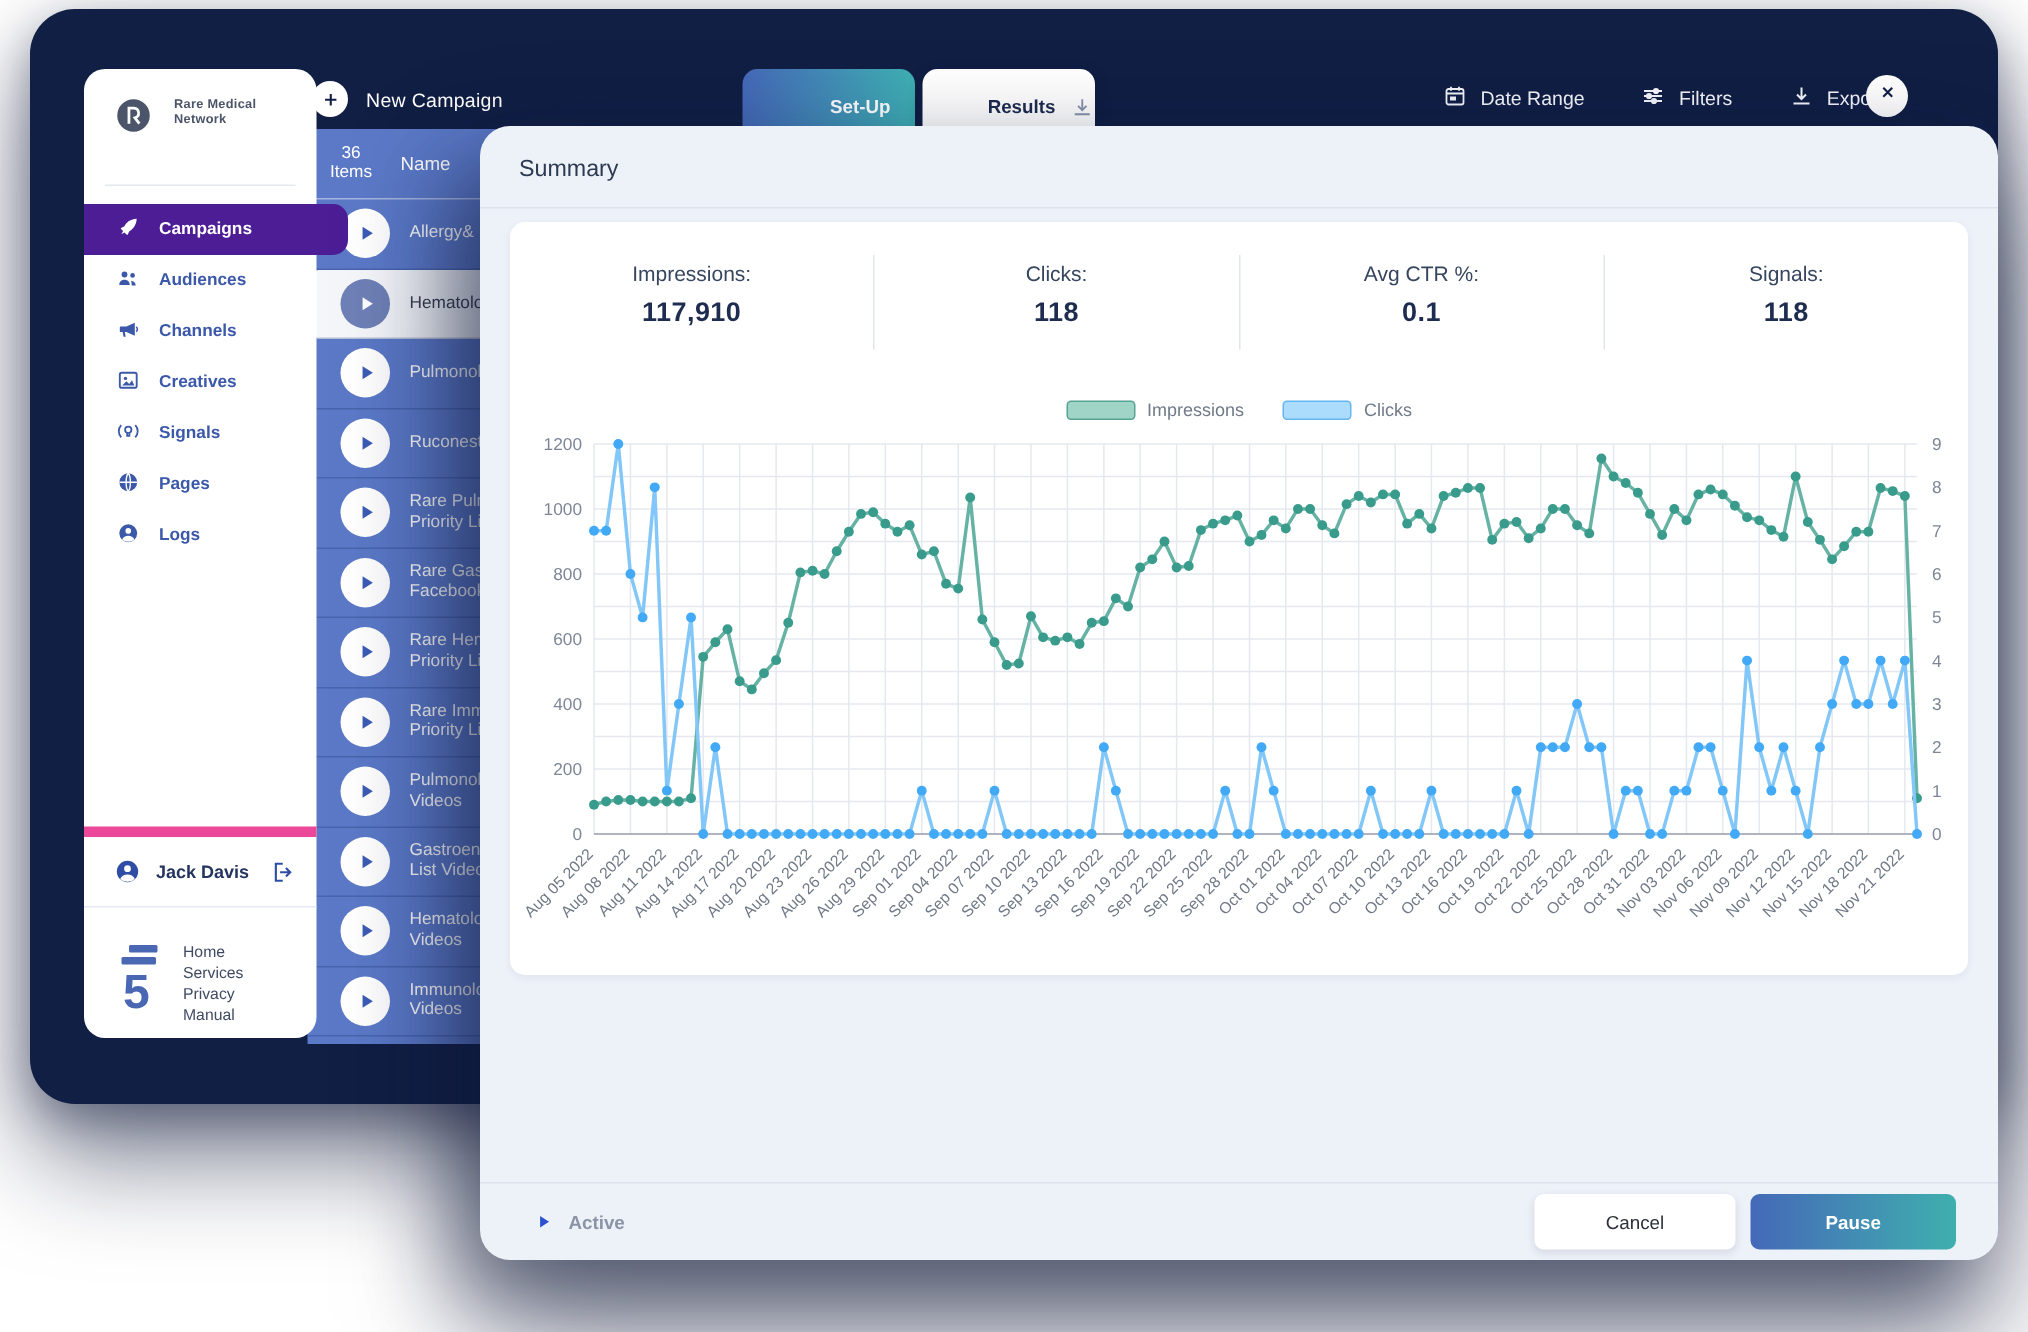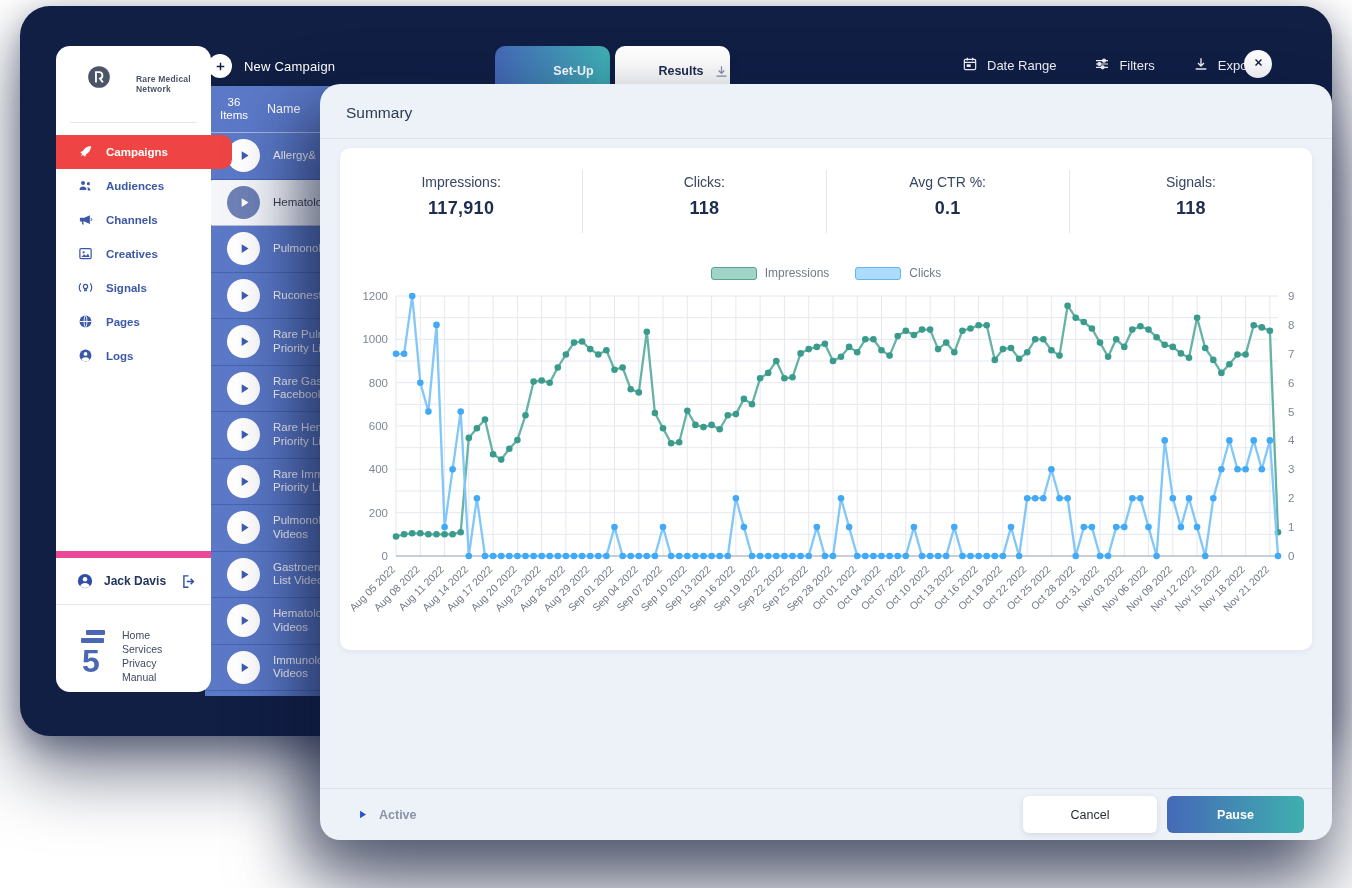--- a/index.html
+++ b/index.html
@@ -36,27 +36,27 @@
   .search-btn { margin-left:24px; border:1px solid #fff; border-radius:6px; padding:5px 14px; font-size:11.5px; color:#fff; background:transparent; cursor:pointer; }
   .c-row { position:relative; height:46.5px; display:flex; align-items:center; border-bottom:1px solid rgba(25,46,110,.28); color:#fff; cursor:pointer; }
   .c-row .playwrap { width:33px; height:33px; border-radius:50%; background:#fff; color:#3c5db5; margin-left:22px; display:flex; align-items:center; justify-content:center; flex:0 0 auto; }
   .c-row .playwrap svg { width:15px; height:15px; margin-left:2px; }
   .c-row .rlabel { margin-left:13px; font-size:11.5px; line-height:13.5px; width:120px; overflow:hidden; white-space:nowrap; }
   .c-row.selected { background:#f4f6fa; color:#3a3f4c; border-radius:8px 0 0 8px; }
   .c-row.selected .playwrap { background:#6e80b6; color:#fff; }
 
   
   .sidebar { position:absolute; left:36px; top:40px; width:155px; height:646px; background:#fff; border-radius:14px; z-index:5; }
-  .logo-row { display:flex; align-items:flex-end; gap:24px; padding:18px 12px 14px 20px; color:#4b5468;margin-left:10px; }
+  .logo-row { display:flex; align-items:flex-start; gap:14px; padding:18px 12px 14px 20px; color:#4b5468; }
   .logo-row svg { width:26px; height:26px; flex:0 0 auto; }
   .logo-text { font-size:8.5px; font-weight:bold; letter-spacing:.2px; color:#4b5468; }
   .sb-divider { height:1px; background:#e4e8f0; margin:14px 14px 12px 14px; }
   .nav-item { position:relative; height:34px; display:flex; align-items:center; gap:13px; padding-left:22px; color:#3b58a9; font-size:11.5px; font-weight:bold; cursor:pointer; }
   .nav-item svg { width:15px; height:15px; flex:0 0 auto; }
-  .nav-item.active { width:176px; background:#ef4444; color:#fff; border-radius:0 10px 10px 0; z-index:6; }
+  .nav-item.active { width:176px; background:#4c1d95; color:#fff; border-radius:0 10px 10px 0; z-index:6; }
   .user-row { position:absolute; left:0; top:505px; width:100%; }
   .user-line { display:flex; align-items:center; padding:14px 14px 14px 20px; gap:10px; border-top:7px solid #ec4899; border-bottom:1px solid #e4e8f0; }
   .user-line .uicon { color:#2f4da5; display:flex; } .user-line .uicon svg { width:18px; height:18px; }
   .user-name { font-size:12px; font-weight:bold; color:#24345e; flex:1; }
   .logout { color:#2f4da5; display:flex; cursor:pointer; } .logout svg { width:17px; height:17px; }
   .sb-footer { display:flex; gap:12px; padding:24px 10px 0 24px; align-items:flex-start; }
   .five-logo { color:#4a67b3; } .five-logo svg { width:30px; height:46px; }
   .footer-links { display:flex; flex-direction:column; gap:1px;justify-content:flex-end; }
   .footer-link { font-size:10.5px; line-height:13px; color:#3f4a63; cursor:pointer; }
 

